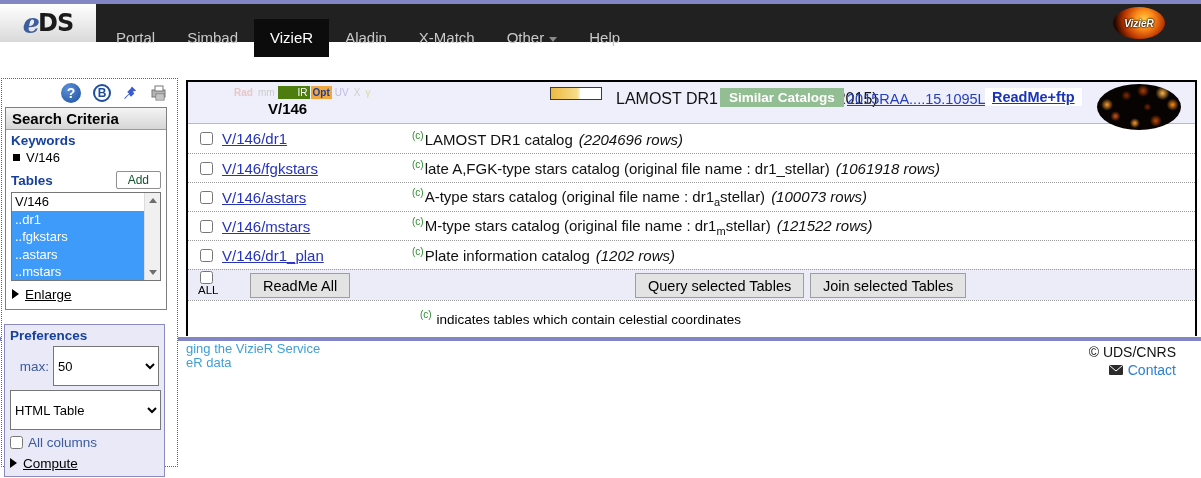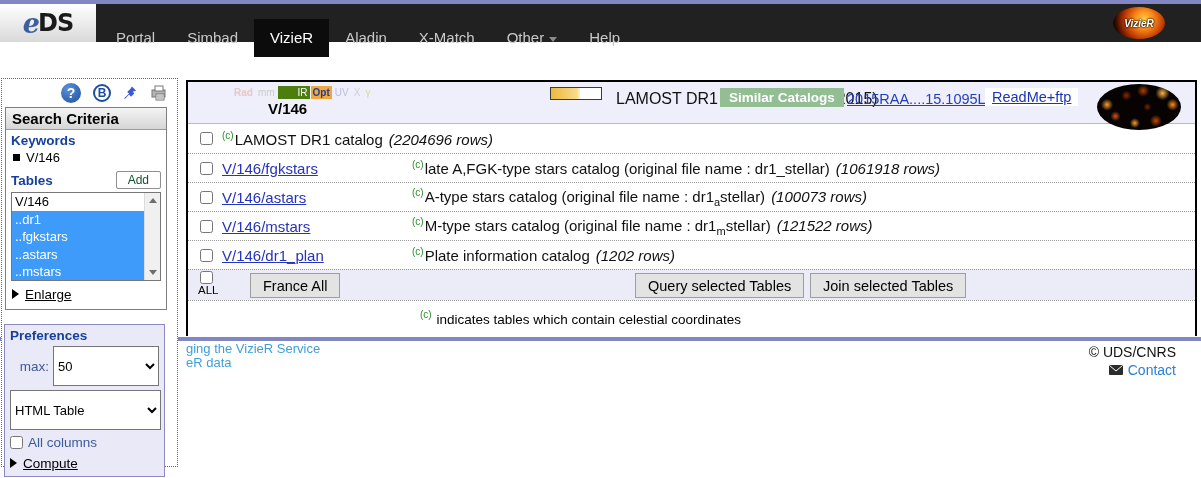--- a/index.html
+++ b/index.html
@@ -64,21 +64,21 @@
   
   .main-panel { position:absolute; left:186px; top:80px; width:1011px; height:256px; border:2px solid #000; background:#fff; z-index:2; }
   .panel-header { position:relative; height:42px; background:#efeffb; border-bottom:1px solid #b8b8c8; }
   .wavebands { position:absolute; left:44px; top:4px; display:flex; gap:1px; font-size:10px; }
   .wb { padding:0 2px; line-height:13px; }
   .cat-id { position:absolute; left:80px; top:18px; font-size:15px; font-weight:bold; color:#000; }
   .density-bar { position:absolute; left:362px; top:5px; width:52px; height:13px; border:1px solid #3a3a3a; background:linear-gradient(90deg,#edb93f 0%,#f6dc8a 52%,#faf0c8 57%,#fff 58%,#fff 100%); }
   .cat-title { position:absolute; left:428px; top:8px; font-size:16px; color:#111; }
   .similar-badge { position:absolute; left:532px; top:6px; background:#93bd93; color:#fff; font-weight:bold; font-size:13.5px; padding:2px 9px; cursor:pointer; }
   .bibcode { position:absolute; left:659px; top:9px; font-size:14.5px; color:#2440c0; text-decoration:underline; cursor:pointer; }
-  .readme { position:absolute; left:797px; top:6px; background:#fff; padding:1px 7px; font-size:14.5px; font-weight:normal; color:#1a34b8; text-decoration:underline; cursor:pointer; }
+  .readme { position:absolute; left:797px; top:6px; background:#fff; padding:1px 7px; font-size:14.5px; font-weight:bold; color:#1a34b8; text-decoration:underline; cursor:pointer; }
   .skymap { position:absolute; right:14px; top:2px; width:84px; height:46px; border-radius:50%; background:
       radial-gradient(circle 5px at 12% 45%, #ff9d2e, transparent 6px),
       radial-gradient(circle 4px at 22% 70%, #d4561a, transparent 5px),
       radial-gradient(circle 4px at 35% 25%, #8a2b00, transparent 5px),
       radial-gradient(circle 5px at 55% 15%, #b33d00, transparent 6px),
       radial-gradient(circle 6px at 78% 20%, #ffb347, transparent 7px),
       radial-gradient(circle 5px at 90% 45%, #ff8c1a, transparent 6px),
       radial-gradient(circle 5px at 70% 80%, #c24a00, transparent 6px),
       radial-gradient(circle 4px at 45% 85%, #ff9d2e, transparent 5px),
       radial-gradient(circle 3px at 60% 50%, #7a2500, transparent 4px),
@@ -236,20 +236,21 @@
       <div class="cat-title">LAMOST DR1 catalogs (Luo+, 2015)</div>
       <div class="similar-badge">Similar Catalogs</div>
       <div class="bibcode">2015RAA....15.1095L</div>
       <div class="readme">ReadMe+ftp</div>
       <div class="skymap"></div>
     </div>
 
     <div id="catalog-rows">
         <div class="cat-row">
           <input type="checkbox" style="">
+          <span class="row-link">V/146/dr1</span>
           <span class="row-desc"><span class="flag-c">(c)</span>LAMOST DR1 catalog<span class="row-count">(2204696 rows)</span></span>
         </div>
         <div class="cat-row">
           <input type="checkbox" style="">
           <span class="row-link">V/146/fgkstars</span>
           <span class="row-desc"><span class="flag-c">(c)</span>late A,FGK-type stars catalog (original file name : dr1_stellar)<span class="row-count">(1061918 rows)</span></span>
         </div>
         <div class="cat-row">
           <input type="checkbox" style="">
           <span class="row-link">V/146/astars</span>
@@ -265,21 +266,21 @@
           <span class="row-link">V/146/dr1_plan</span>
           <span class="row-desc"><span class="flag-c">(c)</span>Plate information catalog<span class="row-count">(1202 rows)</span></span>
         </div>
       </div>
 
     <div class="btn-row">
       <div class="all-cell">
         <input type="checkbox" style="">
         <span class="all-label">ALL</span>
       </div>
-      <button class="gbtn btn-reset">France All</button>
+      <button class="gbtn btn-reset">ReadMe All</button>
       <button class="gbtn btn-query">Query selected Tables</button>
       <button class="gbtn btn-join">Join selected Tables</button>
     </div>
 
     <div class="footnote-row">
       <span class="flag-c">(c)</span><span> indicates tables which contain celestial coordinates</span>
     </div>
   </div>
 
   <div class="purple-bar"></div>

